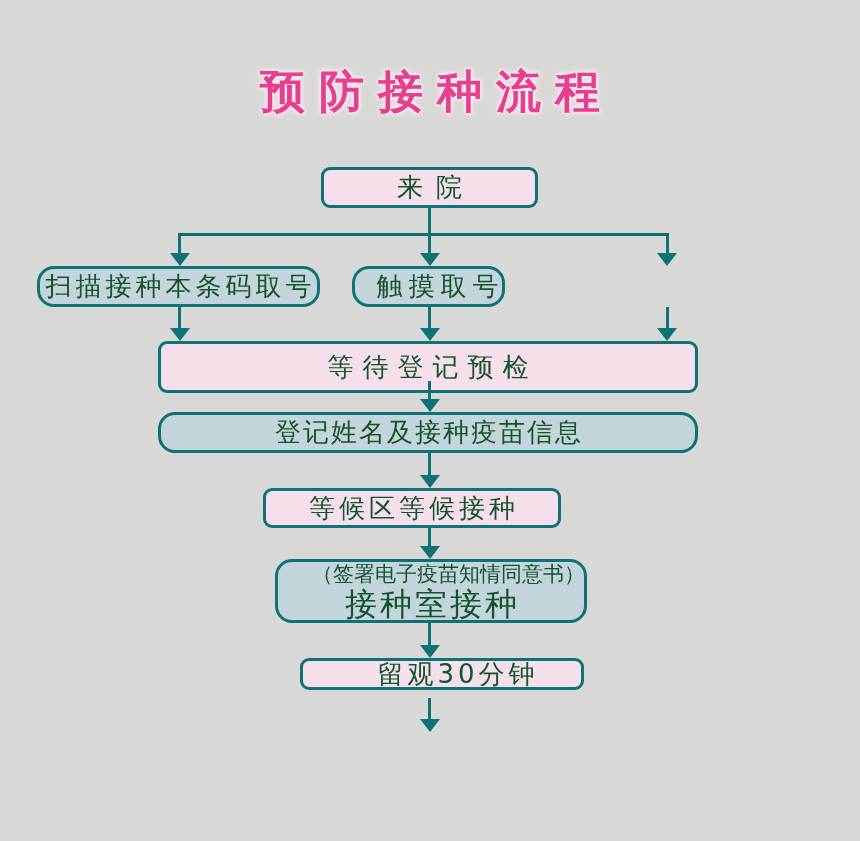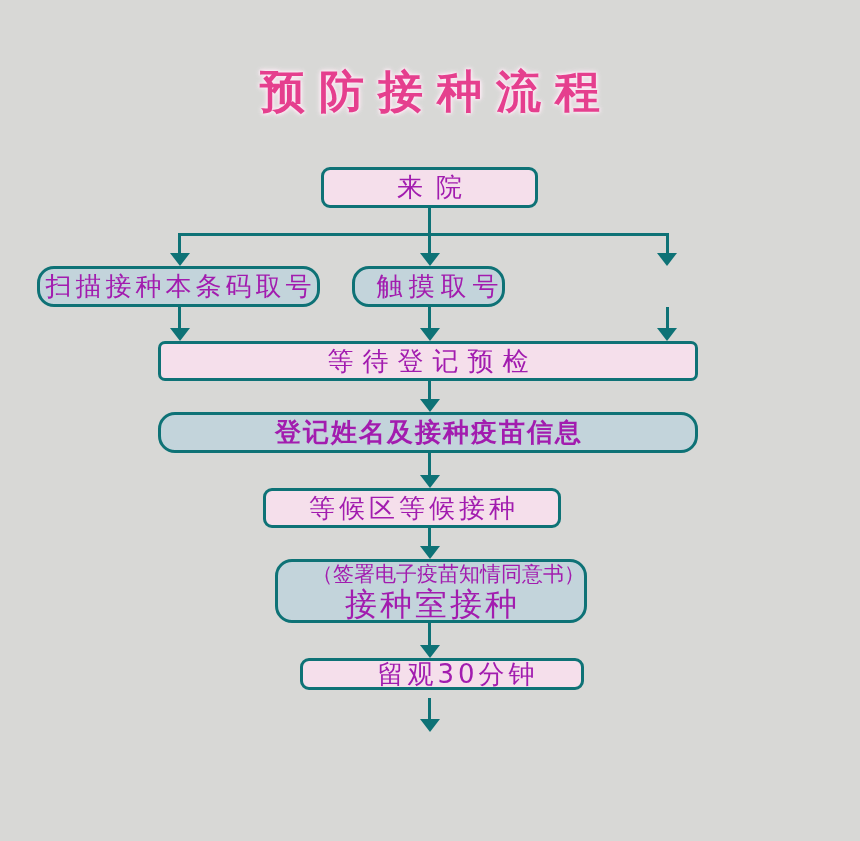--- a/index.html
+++ b/index.html
@@ -17,29 +17,29 @@
     font-size:45px;font-weight:bold;
     letter-spacing:14px;padding-left:14px;box-sizing:border-box;
     color:#e53f8e;
     text-shadow:0 0 3px #fbeaf3,0 0 3px #fbeaf3,0 0 5px #fbeaf3,0 0 6px #fbeaf3;
   }
   
   .node{
     position:absolute;box-sizing:border-box;
     border:3px solid #0e7276;border-radius:9px;
     display:flex;align-items:center;justify-content:center;
-    color:#a21caf;font-size:26px;line-height:1.1;
+    color:#14532d;font-size:26px;line-height:1.1;
     white-space:nowrap;
   }
   .node.pink{background:#f5dfeb;}
   .node.blue{background:#c3d4db;border-radius:17px;}
   .node.twoline{flex-direction:column;justify-content:center;}
   .twoline .note{font-size:21px;letter-spacing:0;line-height:27px;margin-left:35px;}
   .twoline .main{font-size:32px;letter-spacing:3px;padding-left:3px;line-height:33px;}
-  .ls-xs{letter-spacing:2px;padding-left:2px;font-weight:bold;}
+  .ls-xs{letter-spacing:2px;padding-left:2px;}
   .ls-s{letter-spacing:4px;padding-left:4px;}
   .ls-m{letter-spacing:6px;padding-left:24px;}
   .ls-l{letter-spacing:9px;padding-left:9px;}
   .ls-xl{letter-spacing:13px;padding-left:13px;}
   
   .vline,.hline{position:absolute;background:#0e7276;}
   .vline{width:3px;}
   .hline{height:3px;}
   .arrow{
     position:absolute;width:0;height:0;
@@ -75,21 +75,21 @@
     <span>触摸取号</span>
   </div>
 
   <div class="vline" style="left:178px;top:307px;height:22px;"></div>
   <div class="vline" style="left:428px;top:307px;height:22px;"></div>
   <div class="vline" style="left:666px;top:307px;height:22px;"></div>
   <div class="arrow" style="left:170px;top:328px;"></div>
   <div class="arrow" style="left:420px;top:328px;"></div>
   <div class="arrow" style="left:657px;top:328px;"></div>
 
-  <div class="node pink ls-l" style="left:158px;top:341px;width:540px;height:40px;border-radius:7px;">
+  <div class="node pink ls-l" style="left:158px;top:341px;width:540px;height:52px;">
     <span>等待登记预检</span>
   </div>
 
   <div class="vline" style="left:428px;top:381px;height:20px;"></div>
   <div class="arrow" style="left:420px;top:399px;"></div>
 
   <div class="node blue ls-xs" style="left:158px;top:412px;width:540px;height:41px;">
     <span>登记姓名及接种疫苗信息</span>
   </div>
 

